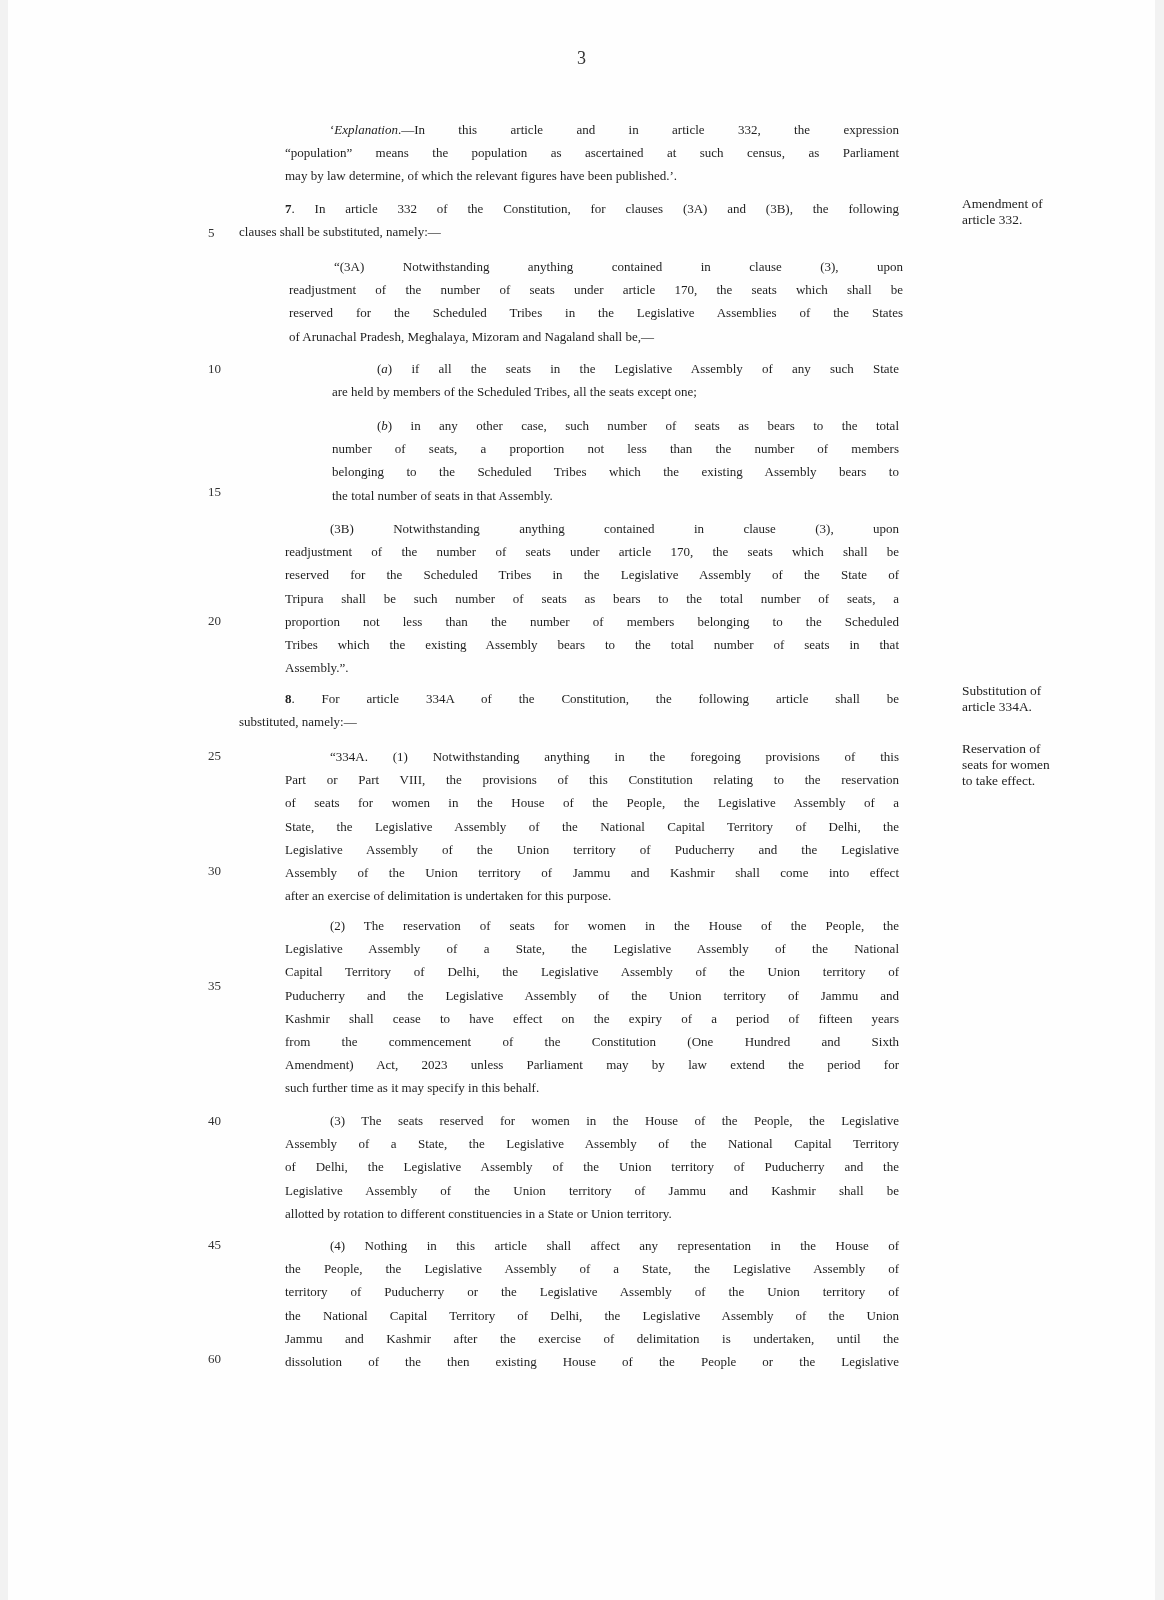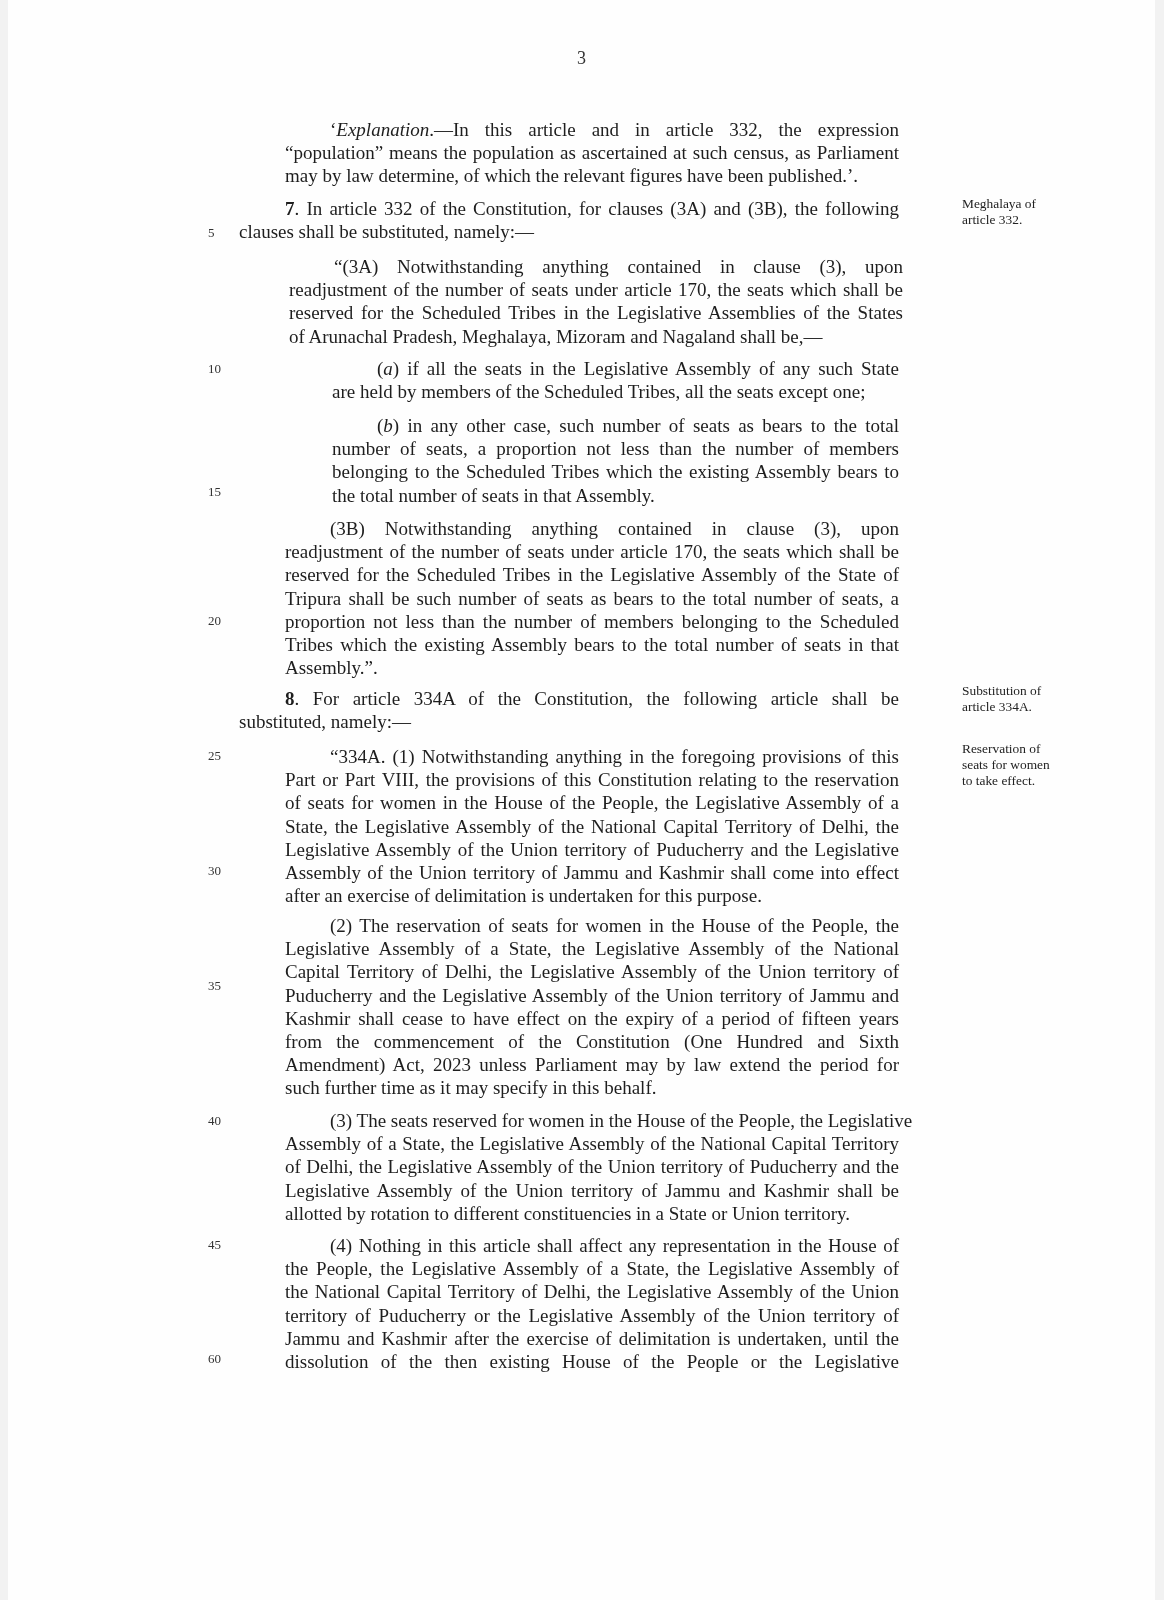--- a/index.html
+++ b/index.html
@@ -19,21 +19,21 @@
   }
   .line-num {
     position: absolute; left: 200px; width: 24px;
     font-size: 13px; color: #333; text-align: left;
   }
   .margin-note {
     position: absolute; left: 954px; width: 120px;
     font-size: 13.4px; line-height: 16px; color: #222;
   }
   .block {
-    position: absolute; font-size: 19px; line-height: 23.2px;
+    position: absolute; font-size: 13px; line-height: 23.2px;
     text-align: justify;
   }
   .line { display: block; text-align: justify; text-align-last: justify; white-space: nowrap; }
   .line.end { text-align-last: left; }
   b { font-weight: bold; }
   i { font-style: italic; }
 </style>
 </head>
 <body>
 
@@ -46,21 +46,21 @@
   <div class="line-num" style="top:484px">15</div>
   <div class="line-num" style="top:613px">20</div>
   <div class="line-num" style="top:748px">25</div>
   <div class="line-num" style="top:863px">30</div>
   <div class="line-num" style="top:978px">35</div>
   <div class="line-num" style="top:1113px">40</div>
   <div class="line-num" style="top:1237px">45</div>
   <div class="line-num" style="top:1351px">60</div>
 
   <div class="margin-note" style="top:196px">
-    <div>Meghalaya of</div>
+    <div>Amendment of</div>
     <div>article 332.</div>
   </div>
   <div class="margin-note" style="top:683px">
     <div>Substitution of</div>
     <div>article 334A.</div>
   </div>
   <div class="margin-note" style="top:741px">
     <div>Reservation of</div>
     <div>seats for women</div>
     <div>to take effect.</div>
@@ -136,19 +136,19 @@
     <span class="line" style="padding-left:45px">(3) The seats reserved for women in the House of the People, the Legislative</span>
     <span class="line">Assembly of a State, the Legislative Assembly of the National Capital Territory</span>
     <span class="line">of Delhi, the Legislative Assembly of the Union territory of Puducherry and the</span>
     <span class="line">Legislative Assembly of the Union territory of Jammu and Kashmir shall be</span>
     <span class="line end">allotted by rotation to different constituencies in a State or Union territory.</span>
   </div>
 
   <div class="block" style="left:277px; top:1234px; width:614px;">
     <span class="line" style="padding-left:45px">(4) Nothing in this article shall affect any representation in the House of</span>
     <span class="line">the People, the Legislative Assembly of a State, the Legislative Assembly of</span>
+    <span class="line">territory of Puducherry or the Legislative Assembly of the Union territory of</span>
     <span class="line">the National Capital Territory of Delhi, the Legislative Assembly of the Union</span>
-    <span class="line">territory of Puducherry or the Legislative Assembly of the Union territory of</span>
     <span class="line">Jammu and Kashmir after the exercise of delimitation is undertaken, until the</span>
     <span class="line">dissolution of the then existing House of the People or the Legislative</span>
   </div>
 
 </div>
 
 </body></html>

